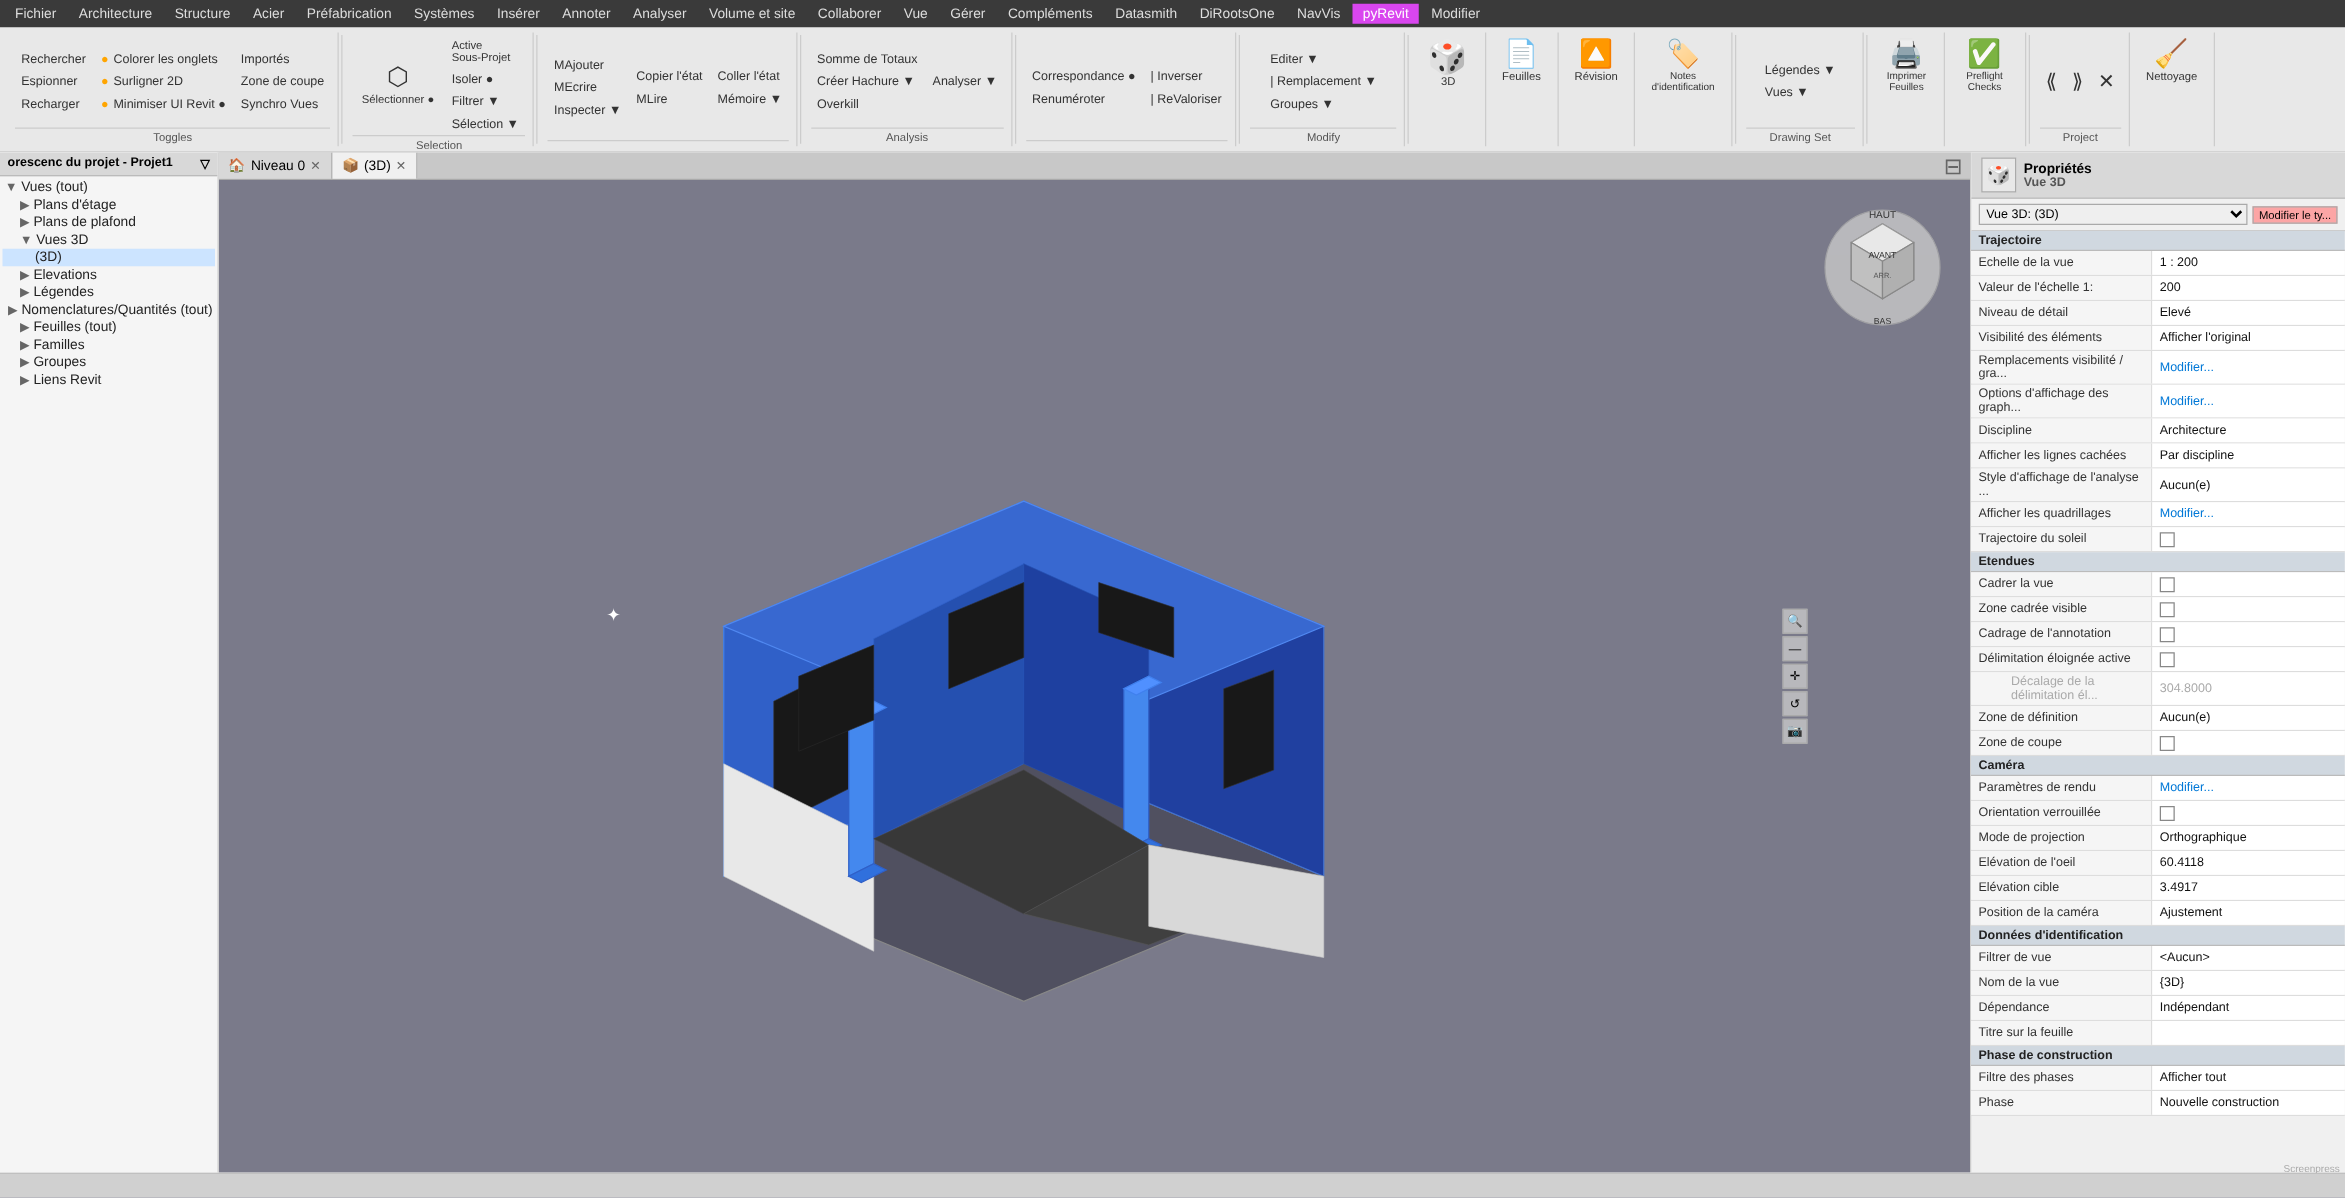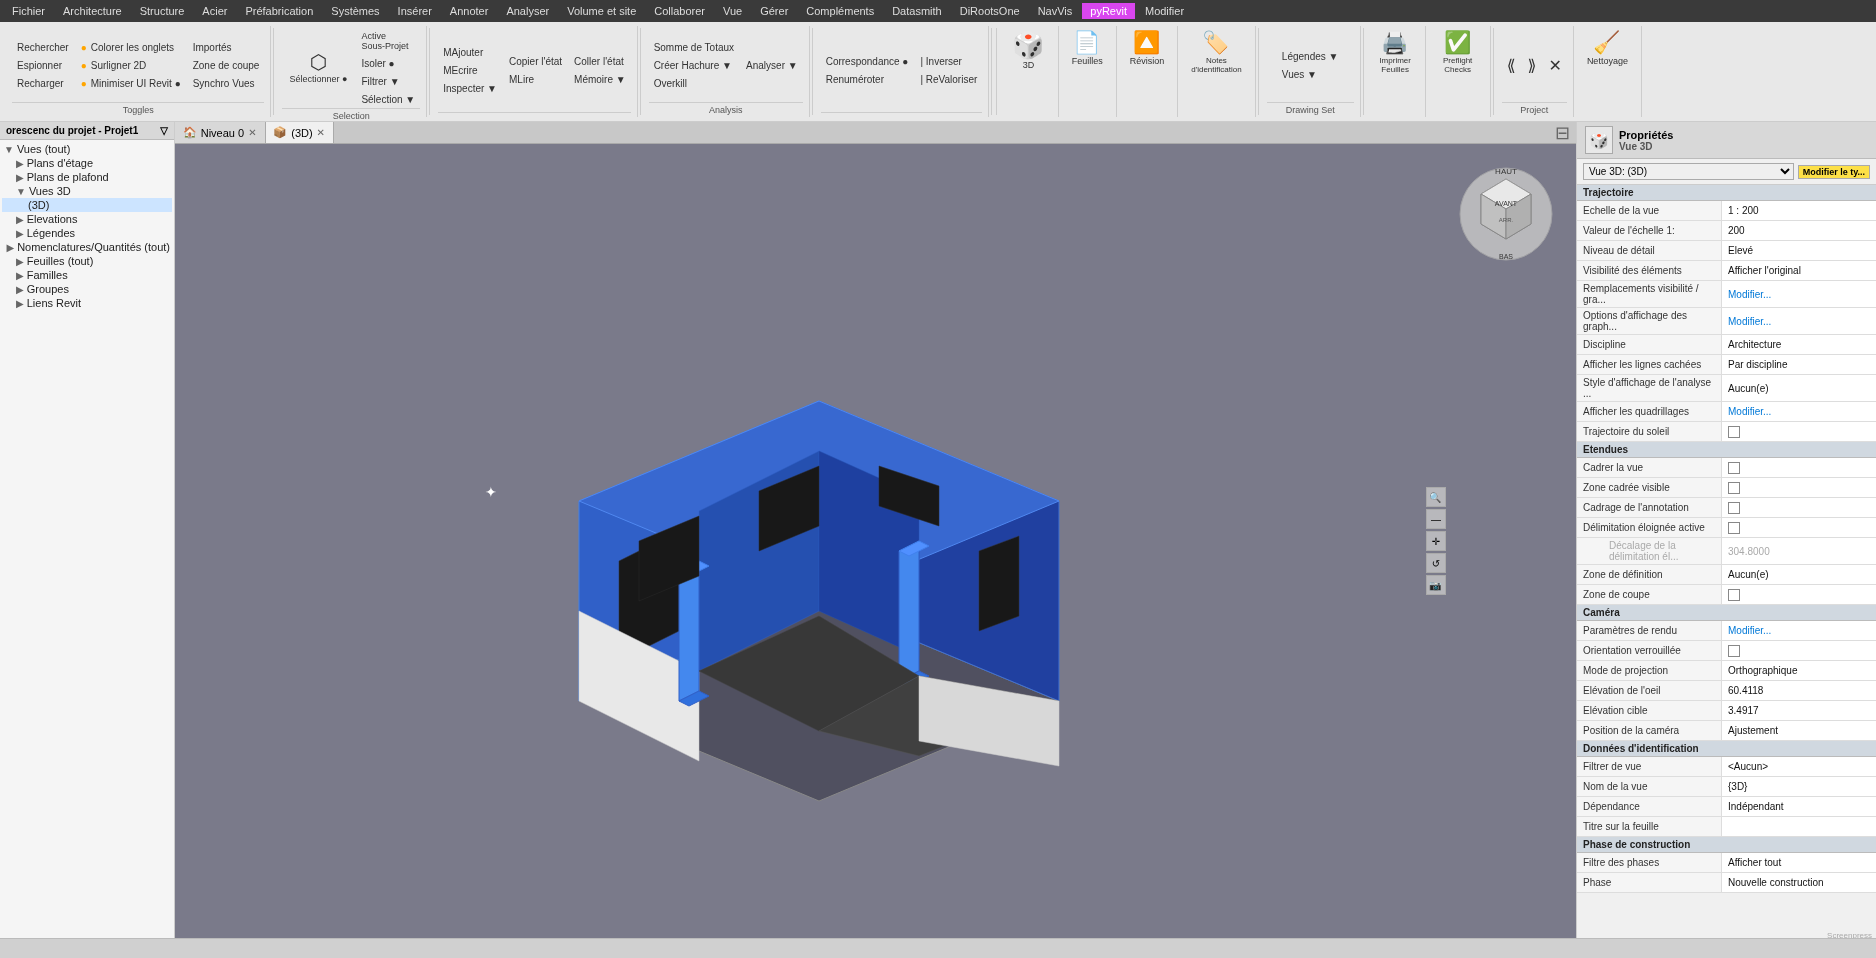--- a/index.html
+++ b/index.html
@@ -145,22 +145,22 @@
       border-bottom: 1px solid #bbb; color: #222;
     }
     .prop-view-select {
       display: flex; align-items: center; padding: 4px 6px; gap: 4px;
       border-bottom: 1px solid #ccc;
     }
     select.prop-select {
       flex: 1; font-size: 10px; border: 1px solid #aaa; padding: 1px;
     }
     .modify-btn {
-      font-size: 9px; background: #fde047; border: 1px solid #aaa;
-      padding: 1px 4px; cursor: pointer; font-weight: bold;
+      font-size: 9px; background: #fca5a5; border: 1px solid #aaa;
+      padding: 1px 4px; cursor: pointer;
     }
     .checkbox-val { width: 12px; height: 12px; border: 1px solid #888; display: inline-block; background: #fff; }
 
     
     .status-bar {
       height: 20px; background: #d0d0d0; border-top: 1px solid #bbb;
       display: flex; align-items: center; padding: 0 8px; font-size: 10px; color: #333;
     }
 
     .ribbon-separator { width: 1px; background: #ccc; margin: 2px 2px; align-self: stretch; }
@@ -285,20 +285,30 @@
         <div class="ribbon-col">
           <div class="ribbon-btn-small">| Inverser</div>
           <div class="ribbon-btn-small">| ReValoriser</div>
         </div>
       </div>
       <div class="ribbon-group-title"></div>
     </div>
 
     <div class="ribbon-separator"></div>
 
+    <div class="ribbon-group" style="min-width:130px;">
+      <div class="ribbon-buttons">
+        <div class="ribbon-col">
+          <div class="ribbon-btn-small">Editer ▼</div>
+          <div class="ribbon-btn-small">| Remplacement ▼</div>
+          <div class="ribbon-btn-small">Groupes ▼</div>
+        </div>
+      </div>
+      <div class="ribbon-group-title">Modify</div>
+    </div>
 
     <div class="ribbon-separator"></div>
 
     <div class="ribbon-group" style="min-width:50px;">
       <div class="ribbon-btn">
         <div class="icon" style="font-size:26px; color:#0055aa;">🎲</div>
         <div class="label">3D</div>
       </div>
     </div>
 

